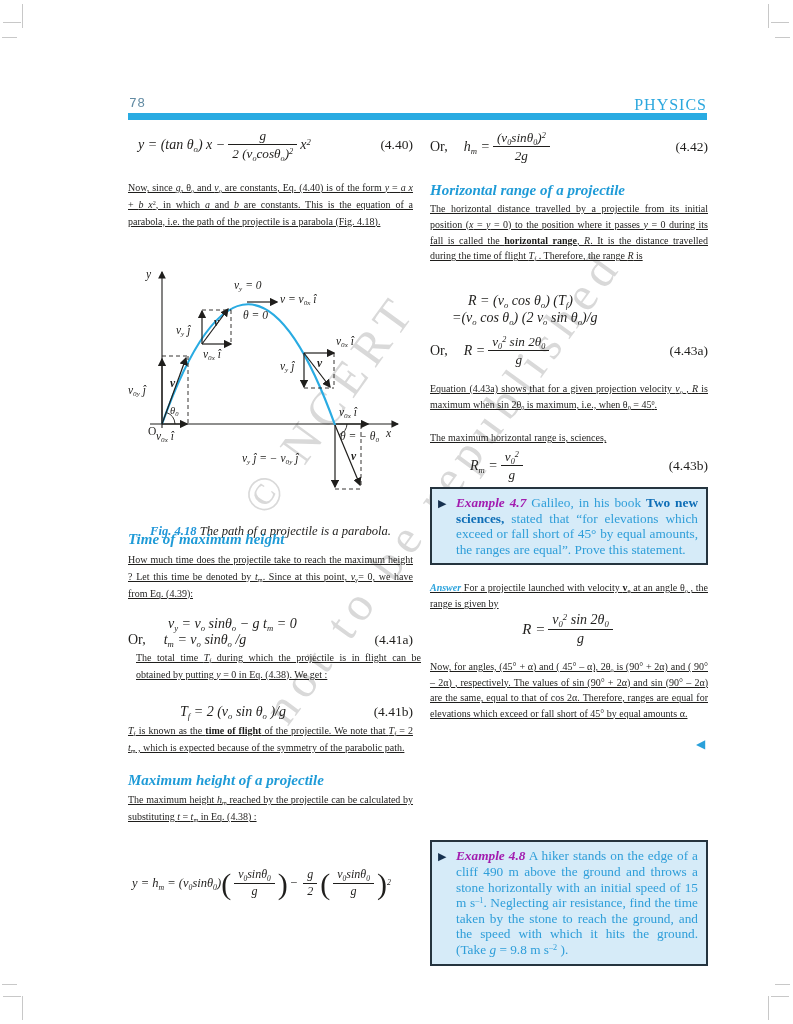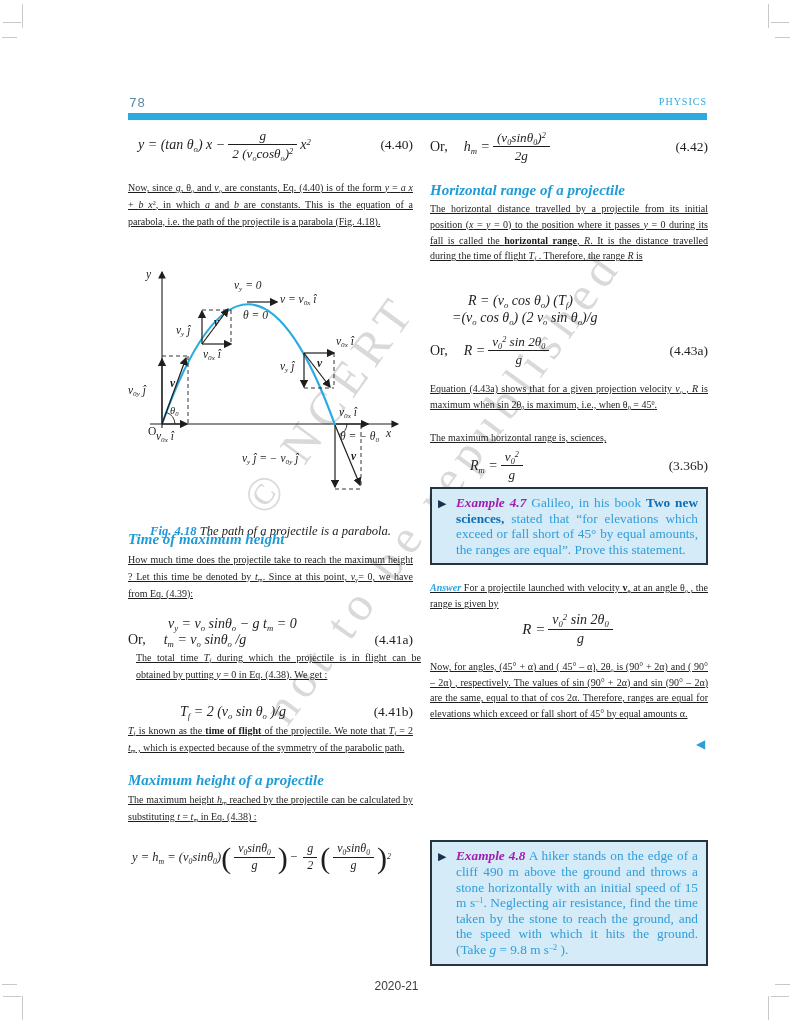--- a/index.html
+++ b/index.html
@@ -2,21 +2,21 @@
 <html><head>
 <meta charset="utf-8">
 <title>Physics Textbook Page 78</title>
 <style>
   html,body{margin:0;padding:0;background:#ffffff;}
   #page{position:relative;width:793px;height:1024px;background:#ffffff;overflow:hidden;
         font-family:"Liberation Serif","DejaVu Serif",serif;color:#1f1e1c;}
   .abs{position:absolute;}
   
   .pagenum{font-size:13px;color:#628ba3;letter-spacing:.5px;}
-  .htitle{font-size:10px;color:#2ba7de;letter-spacing:1px;}
+  .htitle{font-size:16px;color:#2ba7de;letter-spacing:1px;}
   .hrule{background:#29abe2;height:7px;}
   
   .body{font-size:10px;line-height:16.2px;text-align:justify;margin:0;text-decoration:underline;}
   .lh17{line-height:16.8px;}
   sub{font-size:62%;vertical-align:-0.35em;line-height:0;}
   sup{font-size:62%;vertical-align:0.5em;line-height:0;}
   
   .shead{font-size:15px;font-weight:bold;font-style:italic;color:#1f9bd7;}
   
   .eqrow{display:flex;align-items:center;font-size:14px;font-style:italic;}
@@ -173,21 +173,21 @@
     <span style="margin-left:52px;"><i>T</i><sub>f</sub> = 2 (<i>v</i><sub>o</sub> sin θ<sub>o</sub> )/<i>g</i></span>
     <span class="tag">(4.41b)</span>
   </div>
 
   <p class="abs content body lh17" style="left:128px;top:723px;width:285px;"><i>T</i><sub>f</sub> is known as the <b>time of flight</b> of the projectile. We note that <i>T</i><sub>f</sub>  =  2 <i>t</i><sub>m</sub> , which is expected because of the symmetry of the parabolic path.</p>
 
   <div class="abs content shead" style="left:128px;top:772px;">Maximum height of a projectile</div>
 
   <p class="abs content body lh17" style="left:128px;top:792px;width:285px;">The maximum height <i>h</i><sub>m</sub> reached by the projectile can be calculated by substituting <i>t</i> = <i>t</i><sub>m</sub> in Eq. (4.38) :</p>
 
-  <div class="abs content eqrow" style="left:132px;top:842px;width:290px;font-size:12.5px;">
+  <div class="abs content eqrow" style="left:132px;top:868px;width:290px;font-size:12.5px;">
     <span>y = h<sub>m</sub> = (v<sub>0</sub>sinθ<sub>0</sub>)</span>
     <span class="bigp">(</span>
     <span class="frac" style="font-size:12px;">
       <span class="num">v<sub>0</sub>sinθ<sub>0</sub></span>
       <span class="den">g</span>
     </span>
     <span class="bigp">)</span>
     <span style="margin:0 2px;">−</span>
     <span class="frac" style="font-size:12px;">
       <span class="num">g</span>
@@ -231,21 +231,21 @@
 
   <p class="abs content body" style="left:430px;top:381px;width:278px;line-height:15.8px;">Equation (4.43a) shows that for a given projection velocity <i>v</i><sub>o</sub> , <i>R</i> is maximum when sin 2θ<sub>0</sub> is maximum, i.e., when θ<sub>0</sub> = 45<sup>0</sup>.</p>
   <p class="abs content body" style="left:430px;top:430px;width:278px;">The maximum horizontal range is, sciences,</p>
 
   <div class="abs content eqrow" style="left:430px;top:449px;width:278px;">
     <span style="margin-left:40px;">R<sub>m</sub> =</span>
     <span class="frac">
       <span class="num">v<sub>0</sub><sup>2</sup></span>
       <span class="den">g</span>
     </span>
-    <span class="tag">(3.36b)</span>
+    <span class="tag">(4.43b)</span>
   </div>
 
   <div class="abs content exbox" style="left:430px;top:487px;width:242px;">
     <span class="exarrow">▶</span>
     <span class="exlabel">Example 4.7</span><span> Galileo, in his book <b>Two new sciences,</b> stated that “for elevations which exceed or fall short of 45° by equal amounts, the ranges are equal”. Prove this statement.</span>
   </div>
 
   <p class="abs content body" style="left:430px;top:580px;width:278px;">
     <span class="anslabel">Answer</span><span> For a projectile launched with velocity <b>v<sub>o</sub></b> at an angle θ<sub>o</sub> , the range is given by</span>
   </p>
@@ -259,15 +259,14 @@
   </div>
 
   <p class="abs content body" style="left:430px;top:659px;width:278px;line-height:15.5px;">Now, for angles, (45° + α) and ( 45° – α),  2θ<sub>o</sub> is (90° + 2α) and ( 90° – 2α) , respectively. The values of  sin (90° + 2α) and  sin (90° – 2α) are the same, equal to that of cos 2α. Therefore, ranges are equal for elevations which exceed or fall short of 45° by equal amounts α.</p>
   <span class="abs content endmark" style="left:696px;top:737px;">◀</span>
 
   <div class="abs content exbox" style="left:430px;top:762px;width:242px;">
     <span class="exarrow">▶</span>
     <span class="exlabel">Example 4.8</span><span> A hiker stands on the edge of a cliff 490 m above the ground and throws a stone horizontally with an initial speed of 15 m s<sup>–1</sup>. Neglecting air resistance, find the time taken by the stone to reach the ground, and the speed with which it hits the ground. (Take <i>g</i> = 9.8 m s<sup>–2</sup> ).</span>
   </div>
 
-  <div class="abs content footer" style="left:0;top:979px;width:793px;">2020-21</div>
 
 </div>
 
 </body></html>

